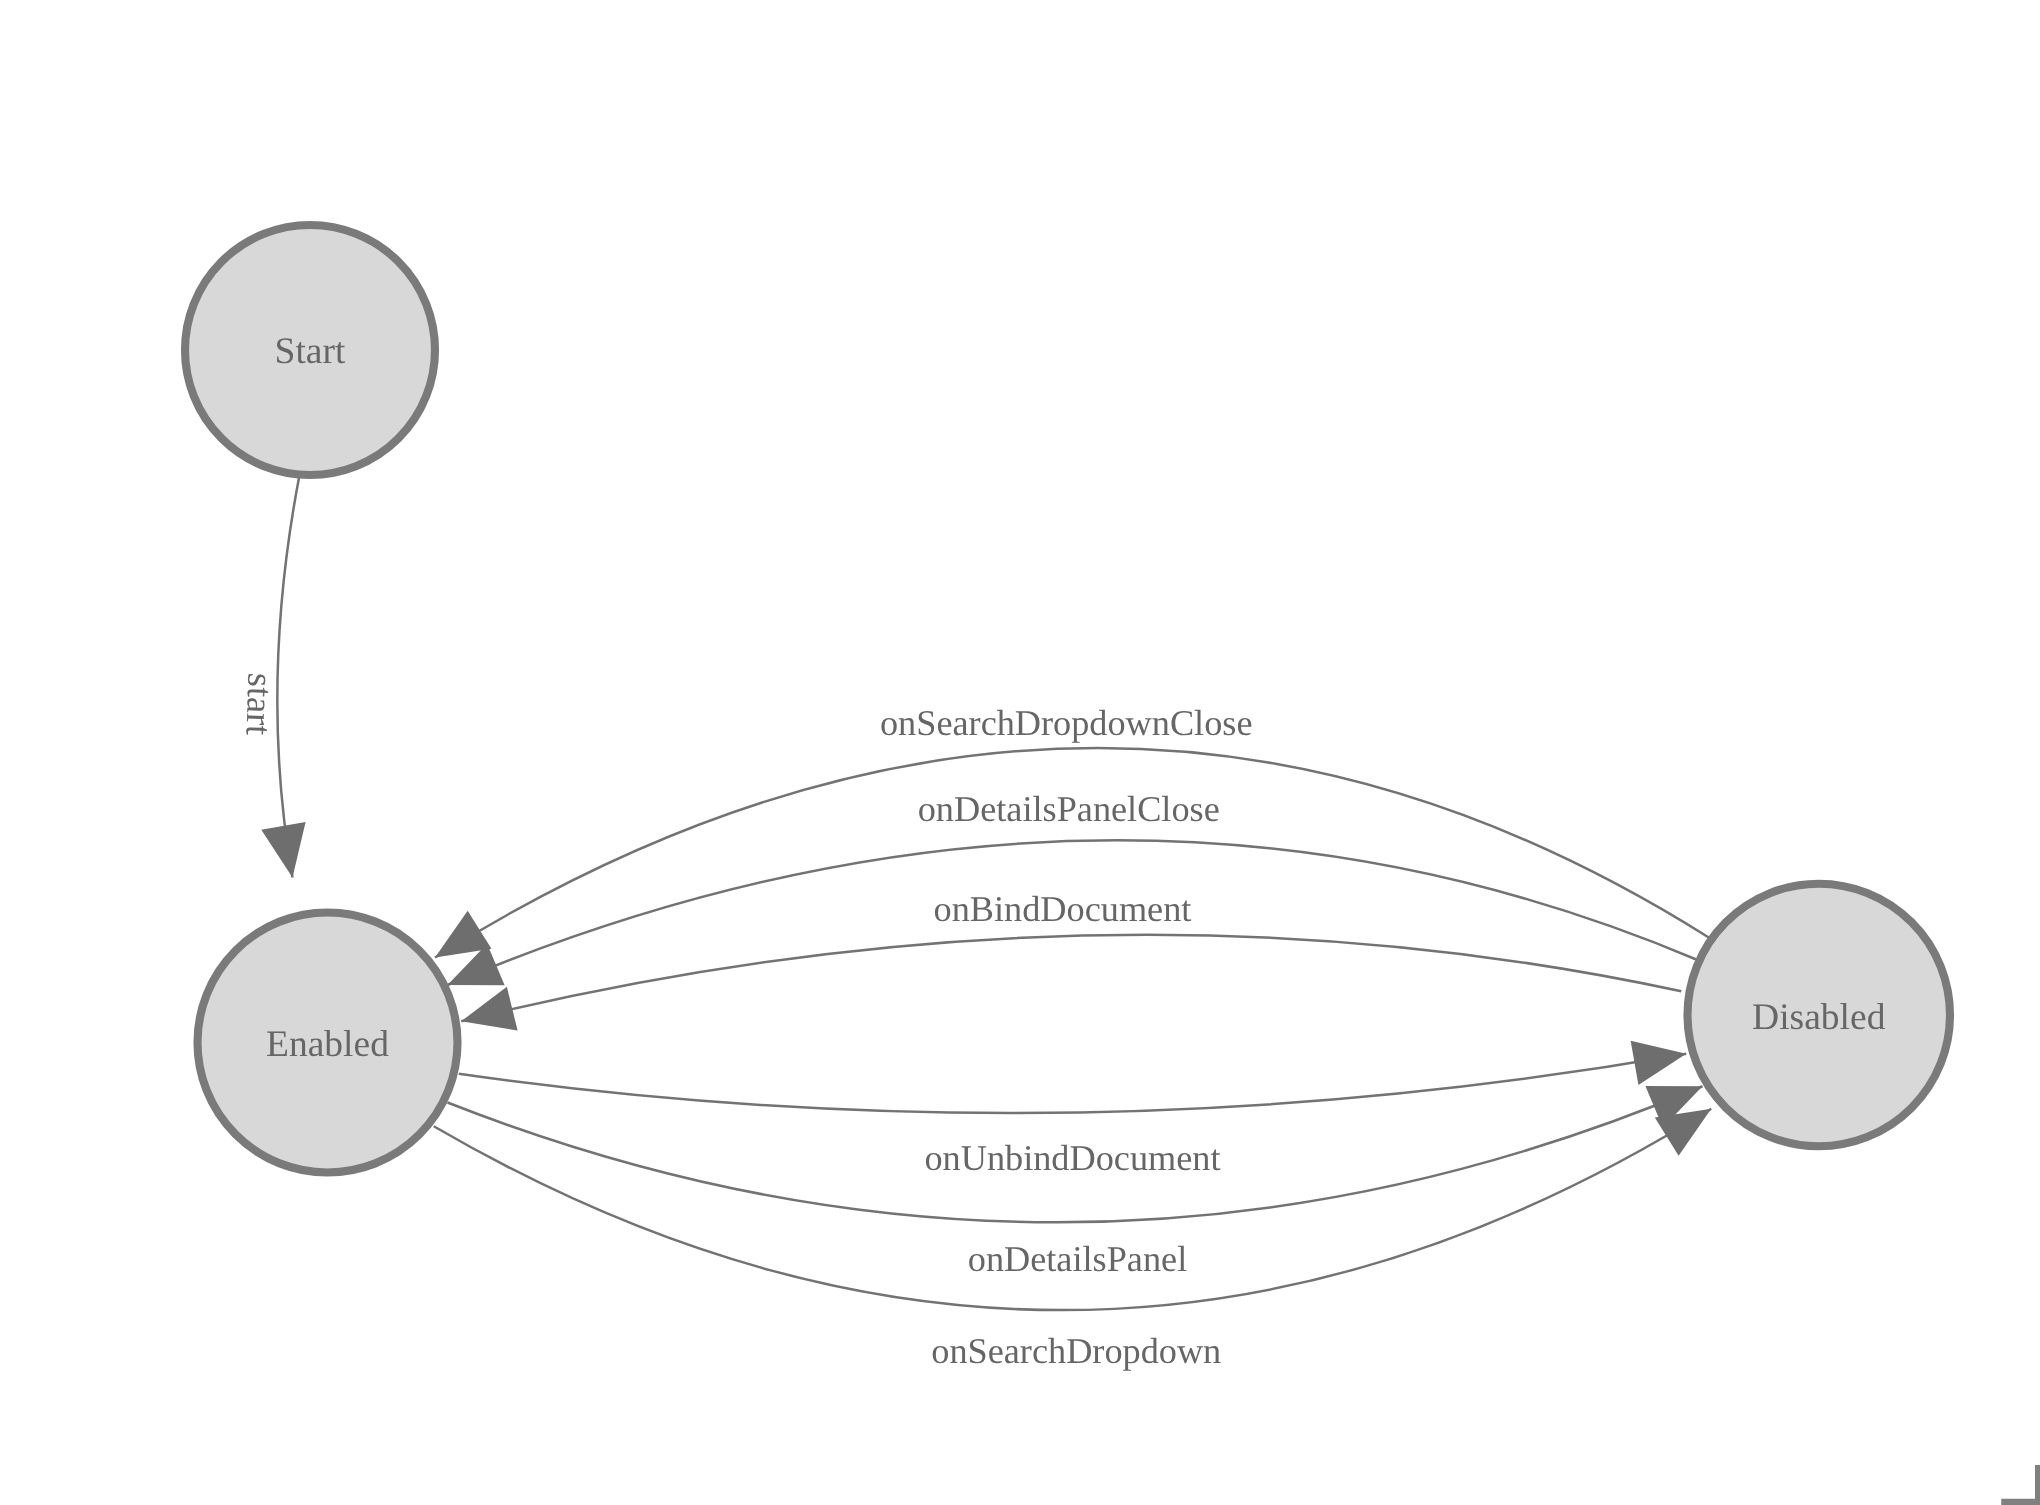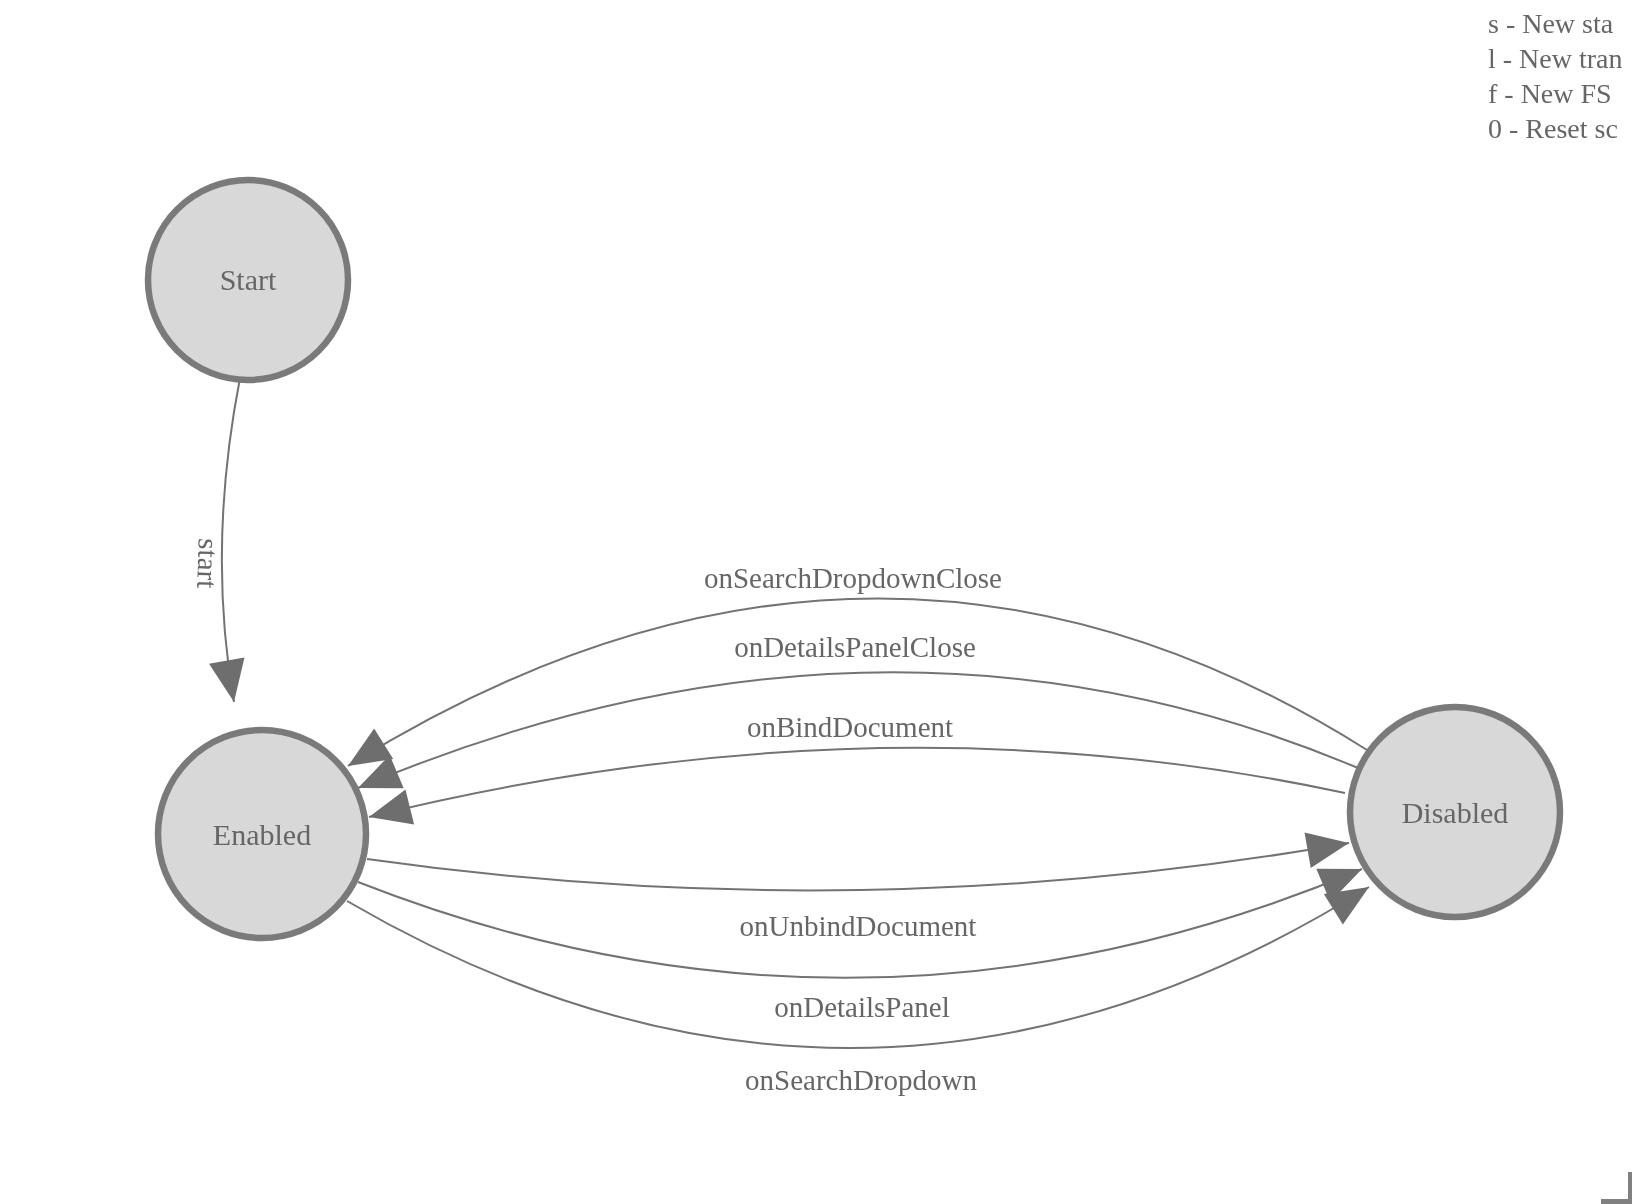--- a/index.html
+++ b/index.html
@@ -97,23 +97,17 @@
       <circle class="state-circle" cx="262" cy="834" r="104"></circle>
       <text class="state-label" x="262" y="845">Enabled</text>
     </g>
 
     <g>
       <circle class="state-circle" cx="1455" cy="812" r="105"></circle>
       <text class="state-label" x="1455" y="823">Disabled</text>
     </g>
   </svg>
 
-  <div class="help-box">
-    <div>s - New sta</div>
-    <div>l - New tran</div>
-    <div>f - New FS</div>
-    <div>0 - Reset sc</div>
-  </div>
 
   <div class="corner-bar h"></div>
   <div class="corner-bar v"></div>
 
 </div>
 
 </body></html>

